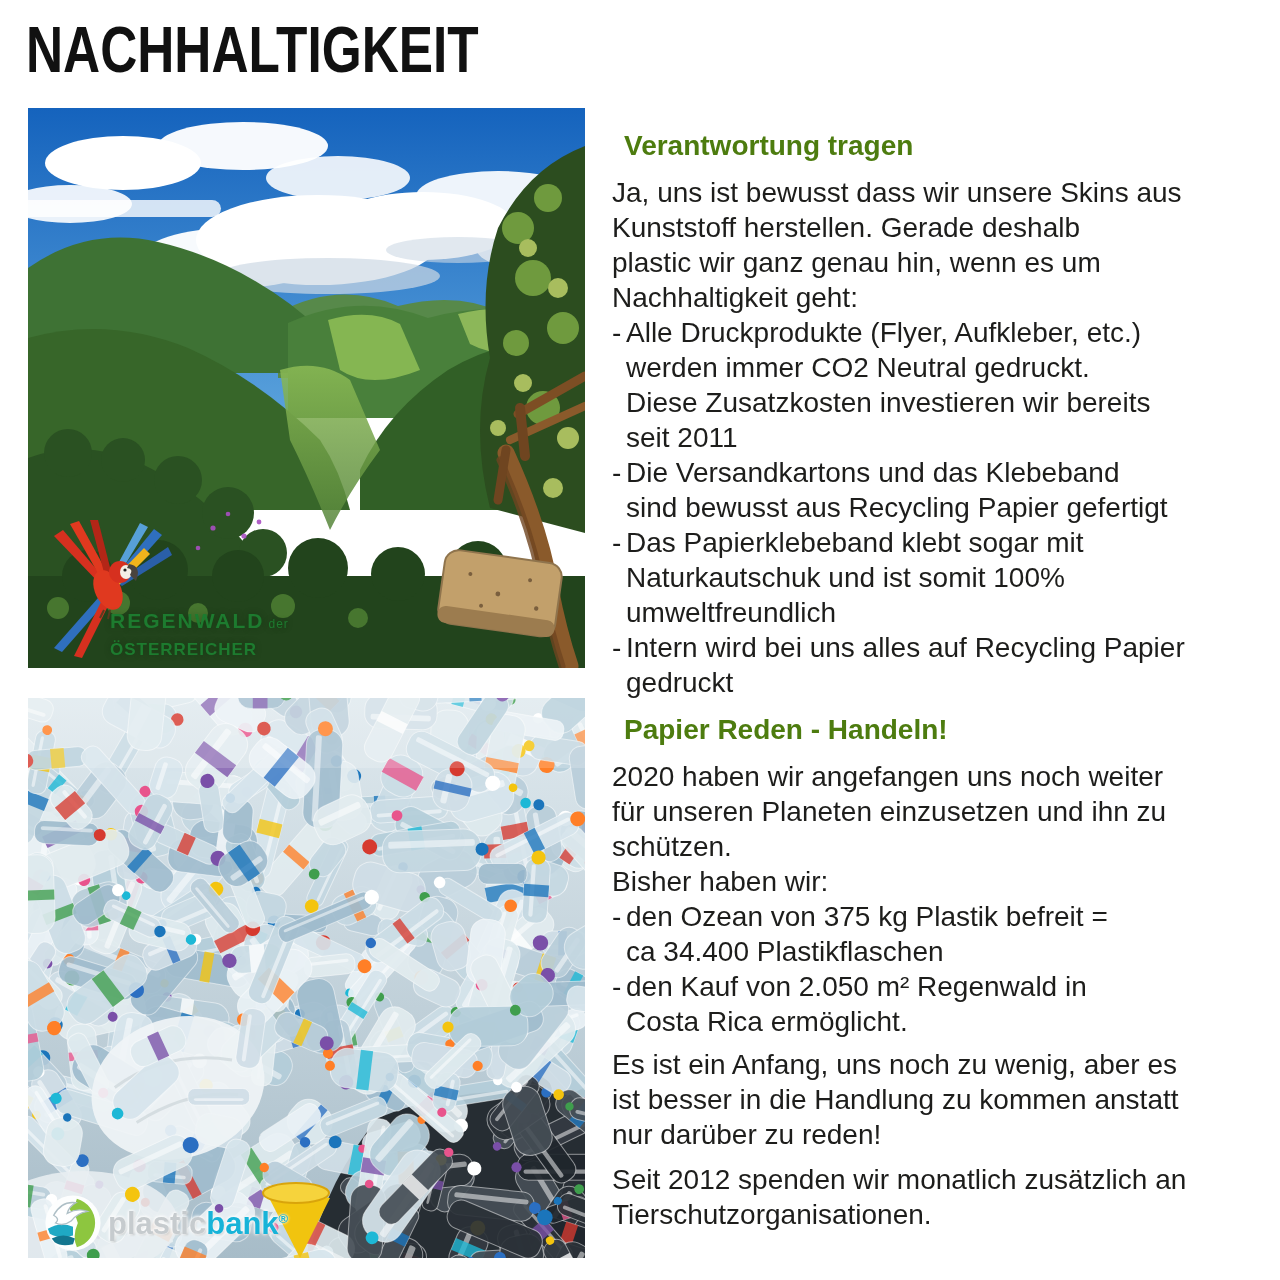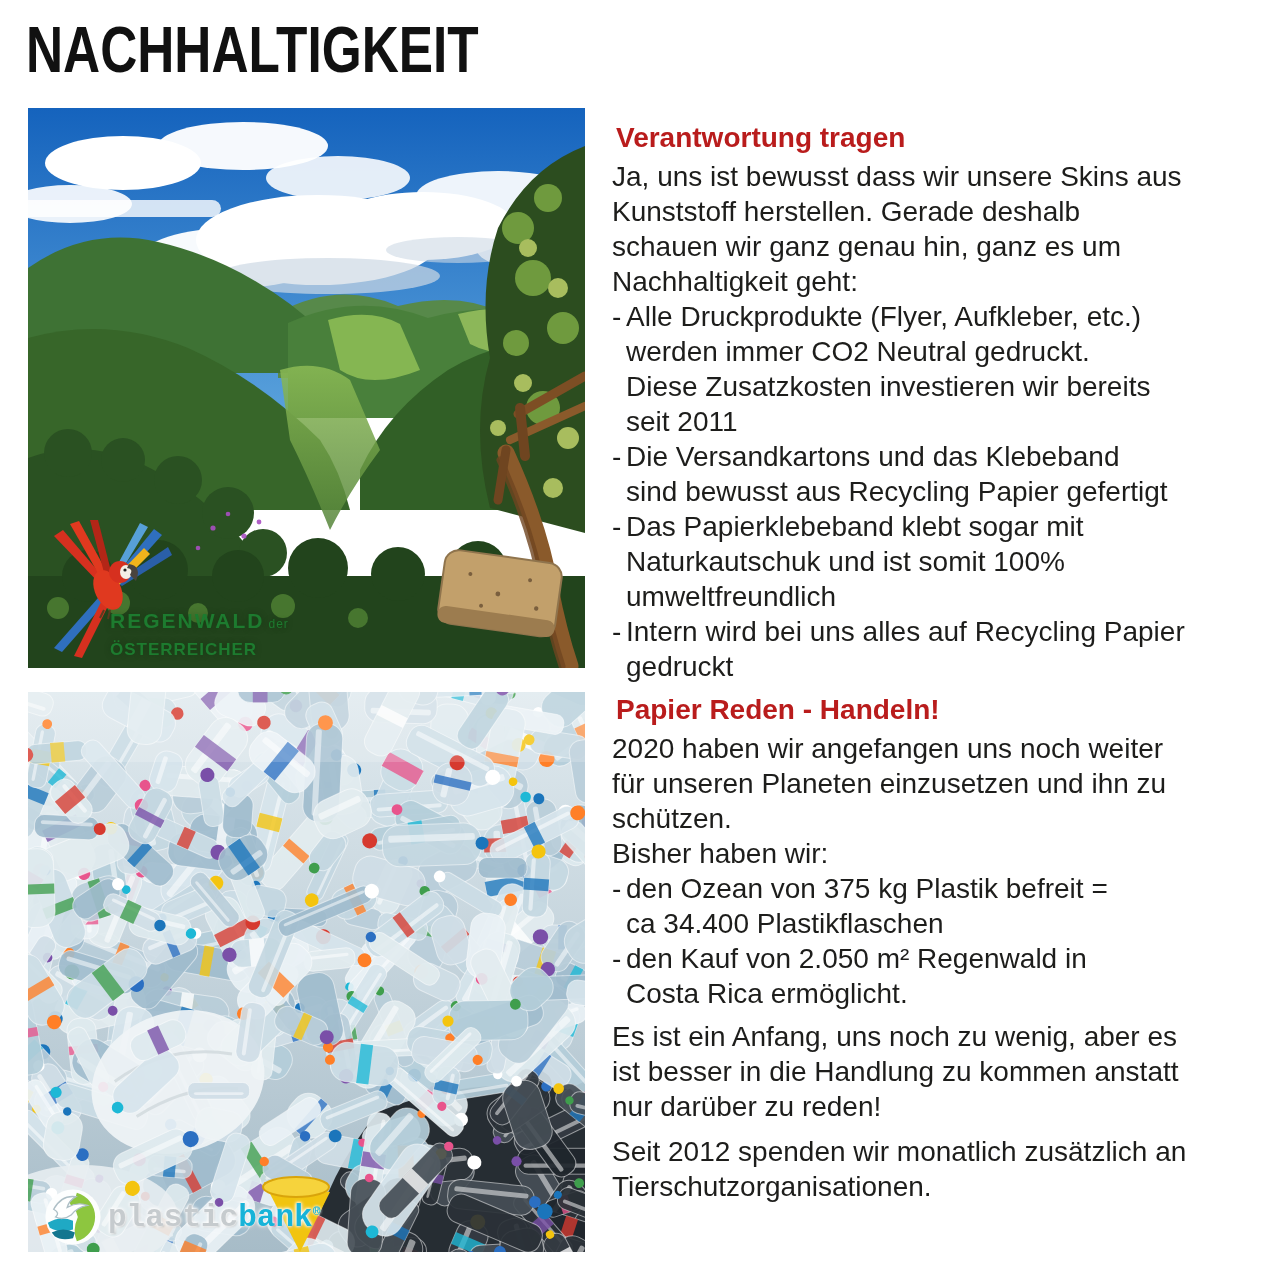--- a/index.html
+++ b/index.html
@@ -7,41 +7,41 @@
   .page{position:relative;width:1280px;height:1280px;overflow:hidden;background:#fff;}
 
   .page-title{
     position:absolute;left:26px;top:12px;margin:0;
     font-size:65px;font-weight:700;letter-spacing:0;color:#111;
     transform:scaleX(0.79);transform-origin:left top;white-space:nowrap;
   }
 
   .left-col{position:absolute;left:28px;top:108px;width:557px;}
   figure.photo{position:relative;width:557px;height:560px;margin:0;padding:0;overflow:hidden;}
-  figure.photo + figure.photo{margin-top:24px;font-family:Liberation Mono, monospace;}
+  figure.photo + figure.photo{margin-top:30px;}
   figure.photo svg.scene{display:block;width:557px;height:560px;}
 
   
   .rw-logo{position:absolute;left:0;top:0;width:100%;height:100%;pointer-events:none;}
   .rw-text{position:absolute;left:82px;top:500px;color:#1d7b2f;font-weight:700;line-height:26px;
            text-shadow:0 0 6px rgba(0,40,0,.35);}
   .rw-line1{font-size:21px;letter-spacing:2px;}
   .rw-small{font-size:12px;letter-spacing:1px;font-weight:400;margin-left:4px;}
   .rw-line2{font-size:17px;letter-spacing:1px;}
 
   
   .pb-logo{position:absolute;left:16px;bottom:6px;display:flex;align-items:center;}
   .pb-text{margin-left:6px;font-weight:700;font-size:31px;letter-spacing:0;line-height:1;}
   .pb-plastic{color:#c6cbce;text-shadow:0 0 3px #fff,0 0 3px #fff,0 0 5px #fff,1px 1px 2px rgba(0,0,0,.35);}
   .pb-bank{color:#18b3d8;text-shadow:0 0 3px #fff,0 0 3px #fff,0 0 5px #fff,1px 1px 2px rgba(0,0,0,.35);}
   .pb-reg{color:#18b3d8;font-size:13px;vertical-align:super;text-shadow:0 0 3px #fff,0 0 3px #fff;}
 
   .right-col{position:absolute;left:612px;top:106px;width:662px;padding-top:10px;
              font-size:28px;line-height:35px;}
-  .right-col h2{margin:4px;font-size:28px;line-height:35px;font-weight:700;color:#b91c1c;}
+  .right-col h2{margin:12px;font-size:28px;line-height:35px;font-weight:700;color:#4d7c0f;}
   .pre{white-space:pre-line;margin:0;}
   .bullet{display:flex;margin:0;}
   .bullet .dash{width:14px;flex:0 0 14px;}
   .bullet .bt{flex:1;white-space:pre-line;}
   .sec2{margin-top:8px;}
   .sec3{margin-top:10px;}
   .outro{margin-top:8px;}
 </style>
 </head>
 <body>
@@ -1828,21 +1828,21 @@
       </div>
     </figure>
   </div>
 
   <div class="right-col">
 
     <section>
       <h2>Verantwortung tragen</h2>
       <p class="pre">Ja, uns ist bewusst dass wir unsere Skins aus
 Kunststoff herstellen. Gerade deshalb
-schauen wir ganz genau hin, ganz es um
+plastic wir ganz genau hin, wenn es um
 Nachhaltigkeit geht:</p>
       <div class="bullet">
         <span class="dash">-</span>
         <span class="bt">Alle Druckprodukte (Flyer, Aufkleber, etc.)
 werden immer CO2 Neutral gedruckt.
 Diese Zusatzkosten investieren wir bereits
 seit 2011</span>
       </div>
       <div class="bullet">
         <span class="dash">-</span>

